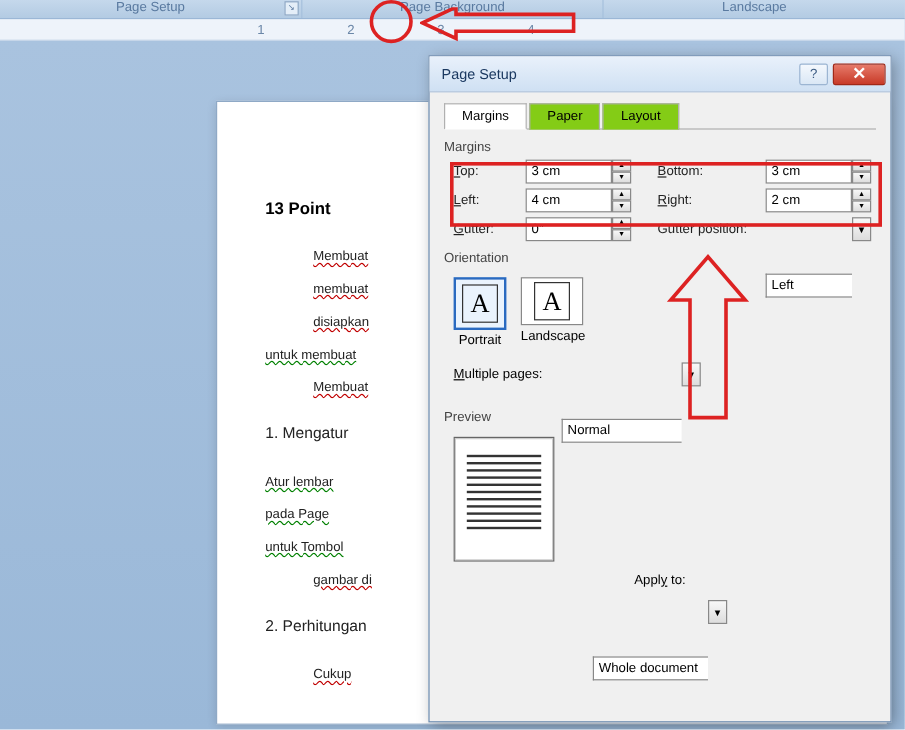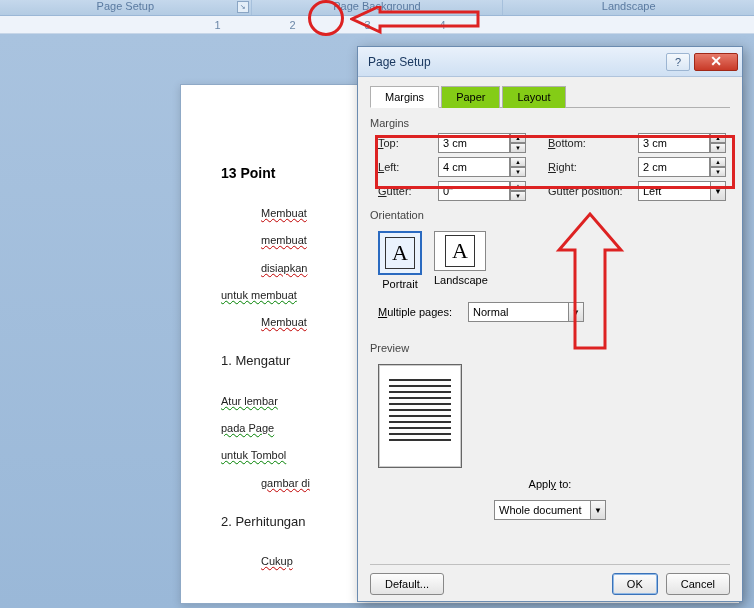--- a/index.html
+++ b/index.html
@@ -32,38 +32,38 @@
 
 .red-box { position: absolute; border: 3px solid #d22; z-index: 200; pointer-events: none; }
 
 
 .dialog { position: absolute; top: 46px; left: 357px; width: 386px; height: 556px; background: #f0f0f0; border: 1px solid #6b8bb0; box-shadow: 3px 3px 12px rgba(0,0,0,0.3); z-index: 100; }
 .titlebar { height: 30px; background: linear-gradient(#e9f1fb, #cfe0f3); display: flex; align-items: center; padding: 0 4px 0 10px; border-bottom: 1px solid #b0c4dc; }
 .titlebar .title { flex: 1; font-size: 12px; color: #1a3860; }
 .titlebar .help-btn { width: 24px; height: 18px; background: linear-gradient(#f4f8fd,#dae7f5); border: 1px solid #9cb5d2; border-radius: 2px; text-align: center; line-height: 16px; color: #3a5a82; margin-right: 4px; cursor: pointer; }
 .titlebar .close-btn { width: 44px; height: 18px; background: linear-gradient(#e67a6a,#c83a28); border: 1px solid #a02818; border-radius: 2px; text-align: center; line-height: 14px; color: #fff; font-weight: bold; font-size: 14px; cursor: pointer; }
 
-.dialog-body { padding: 8px 12px 6px 12px; height: calc(100% - 30px); display: flex; flex-direction: column; }
+.dialog-body { padding: 8px 12px 22px 12px; height: calc(100% - 30px); display: flex; flex-direction: column; }
 
 
 .tabs { display: flex; border-bottom: 1px solid #b0b0b0; margin-bottom: 6px; }
 .tab { padding: 4px 14px; border: 1px solid #b0b0b0; border-bottom: none; background: #84cc16; margin-right: 2px; cursor: pointer; position: relative; top: 1px; }
 .tab.active { background: #fff; border-bottom: 1px solid #fff; }
 
 
 .group-label { color: #444; margin: 3px 0 4px 0; }
 .margins-grid { display: grid; grid-template-columns: 50px 100px 80px 100px; gap: 4px 10px; align-items: center; margin-left: 8px; }
 .margins-grid label { color: #222; }
 .spinner { display: flex; height: 20px; }
 .spinner input { width: 72px; height: 20px; border: 1px solid #888; padding: 0 4px; background: #fff; }
 .spin-btns { display: flex; flex-direction: column; width: 16px; }
 .spin-btns button { flex: 1; border: 1px solid #888; background: linear-gradient(#f8f8f8,#ddd); font-size: 6px; line-height: 6px; padding: 0; cursor: pointer; }
 
 .combo { display: flex; height: 20px; }
-.combo input { width: 72px; height: 20px; border: 1px solid #888; border-right: none; padding: 0 4px; background: #fff; }
+.combo input { width: 72px; height: 20px; border: 1px solid #888; border-right: none; padding: 0 4px; background: #fff; margin-top: 47px; }
 .combo button { width: 16px; border: 1px solid #888; background: linear-gradient(#f8f8f8,#ddd); font-size: 8px; cursor: pointer; }
 
 
 .orientation { display: flex; gap: 12px; margin: 6px 0 6px 8px; }
 .orient-item { text-align: center; cursor: pointer; }
 .orient-box { width: 44px; height: 44px; border: 1px solid #888; background: #fff; display: flex; align-items: center; justify-content: center; margin-bottom: 3px; }
 .orient-item.selected .orient-box { border: 2px solid #2a6ac0; background: #eaf3fd; }
 .orient-a { font-family: "Times New Roman", serif; font-size: 22px; border: 1px solid #333; padding: 2px 6px; }
 .orient-land .orient-box { width: 52px; height: 40px; }
 
@@ -252,22 +252,15 @@
     </div>
 
     <div class="apply-row">
       <label>Appl<u class="acc">y</u> to:</label>
       <div class="combo">
         <input value="Whole document" style="">
         <button>▼</button>
       </div>
     </div>
 
-    <div class="btn-row">
-      <button class="btn">Default...</button>
-      <div class="spacer"></div>
-      <button class="btn ok">OK</button>
-      <div style="width:8px"></div>
-      <button class="btn">Cancel</button>
-    </div>
 
   </div>
 </div>
 
 </body></html>

